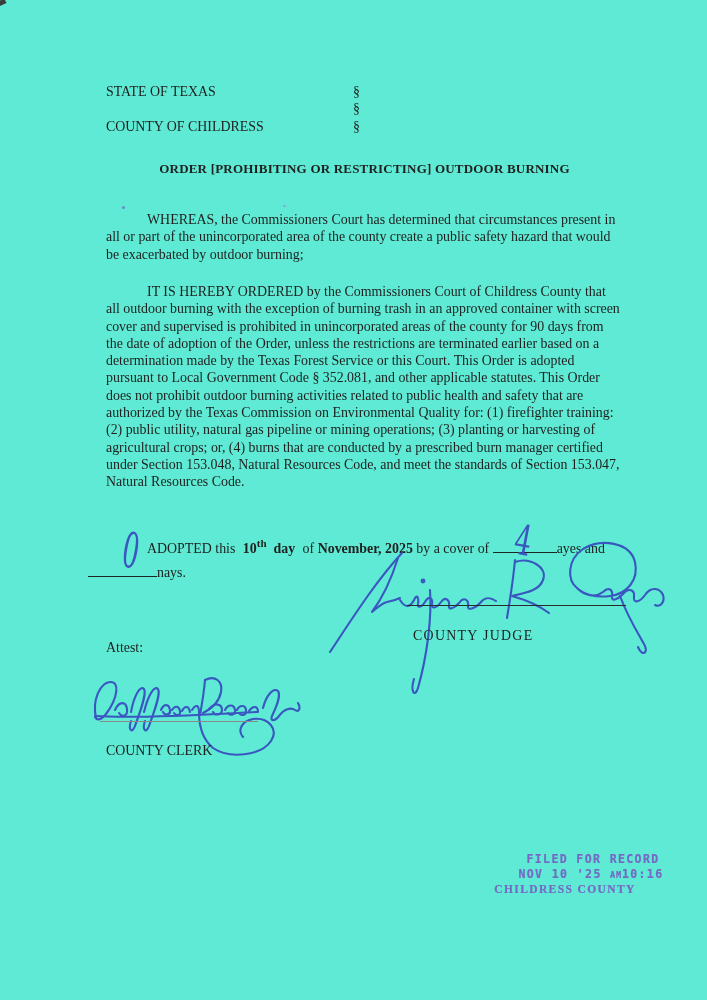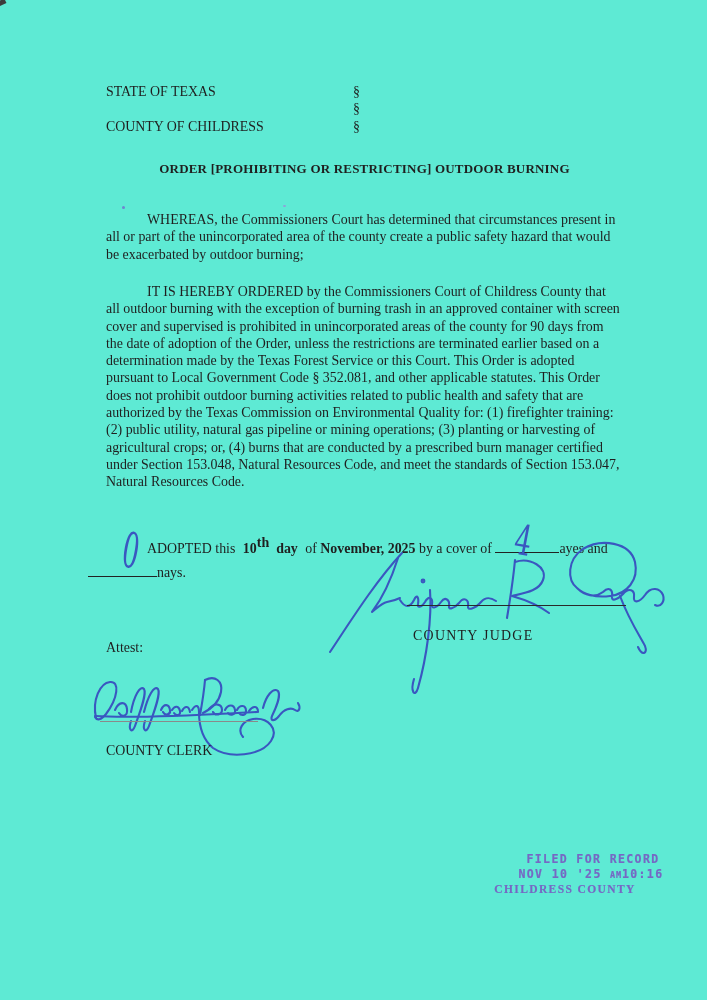--- a/index.html
+++ b/index.html
@@ -39,21 +39,21 @@
   .stamp .l1{transform:translateX(10px);}
   .stamp .l2{transform:translateX(8px);}
   .stamp .l3{transform:translateX(-18px);font-family:Liberation Serif, serif;}
   .stamp .l4{transform:translateX(-6px);}
   .stamp div{white-space:nowrap;}
   .stamp .am{font-size:8.5px;letter-spacing:0.8px;}
   svg.sig{overflow:visible;}
   svg.sig path, svg.sig circle{fill:none;stroke:#3a57c0;stroke-width:2.1;stroke-linecap:round;stroke-linejoin:round;}
   .speck{position:absolute;border-radius:50%;}
   .corner-mark{position:absolute;left:0;top:0;width:8px;height:5px;background:#3c3c3c;transform:rotate(-25deg) translate(-2px,-1px);}
-  sup{font-size:14px;vertical-align:super;line-height:0;}
+  sup{font-size:11px;vertical-align:super;line-height:0;}
 </style>
 </head>
 <body>
 
 <div class="page">
 
   <div class="corner-mark"></div>
   <div class="speck" style="left:122px;top:206px;width:3px;height:3px;background:#6f86cf;"></div>
   <div class="speck" style="left:283px;top:205px;width:3px;height:2px;background:#8fa0d8;"></div>
 

